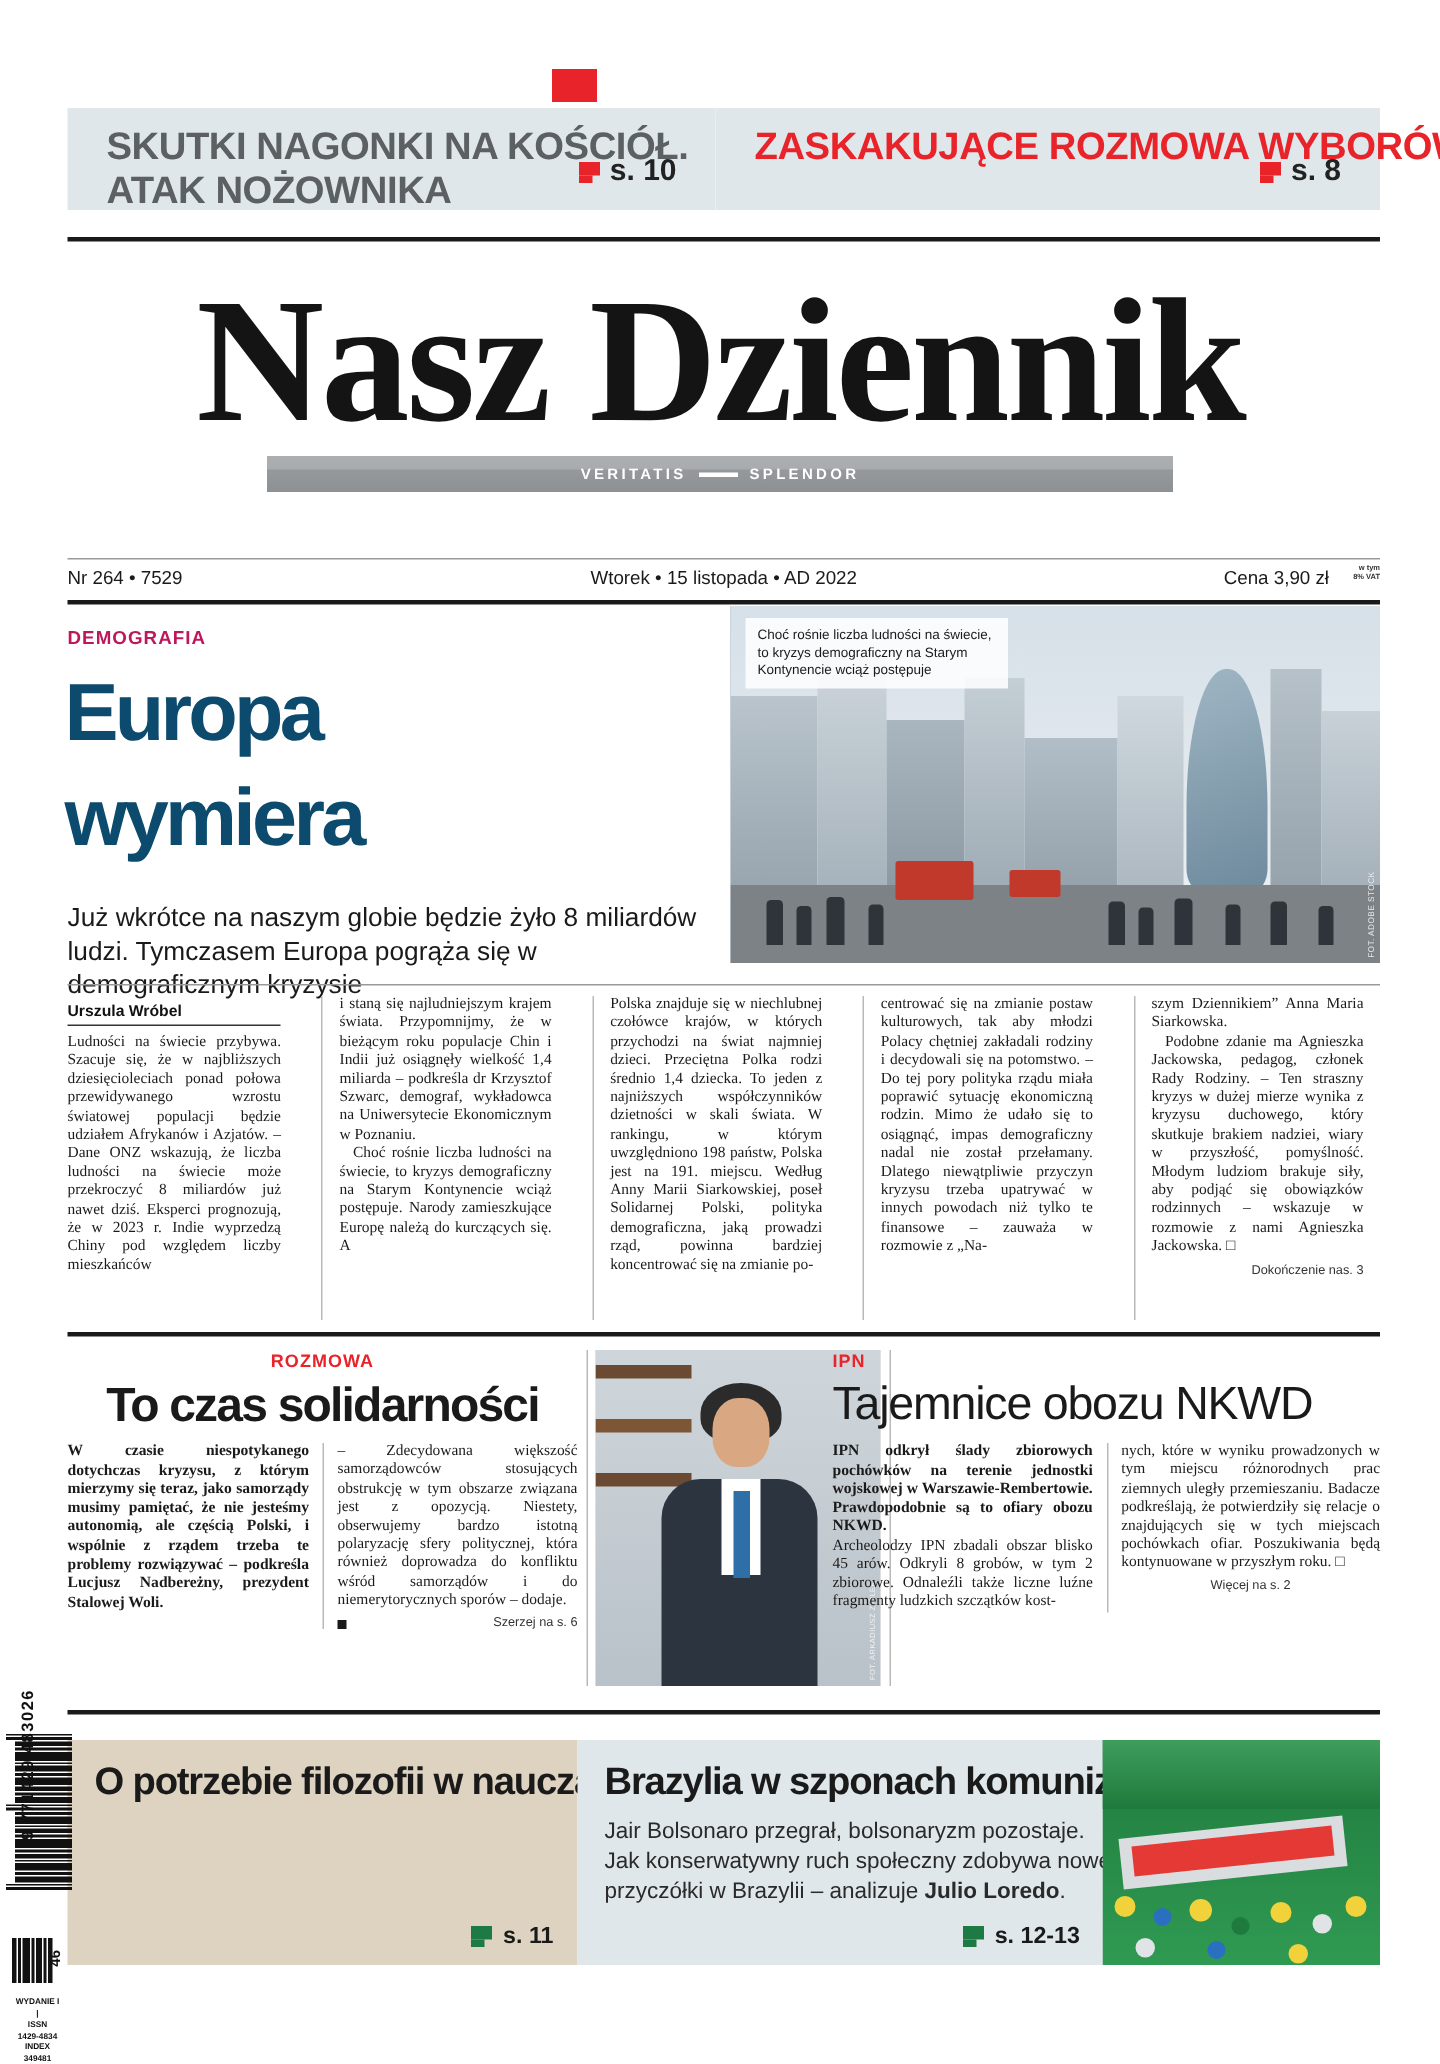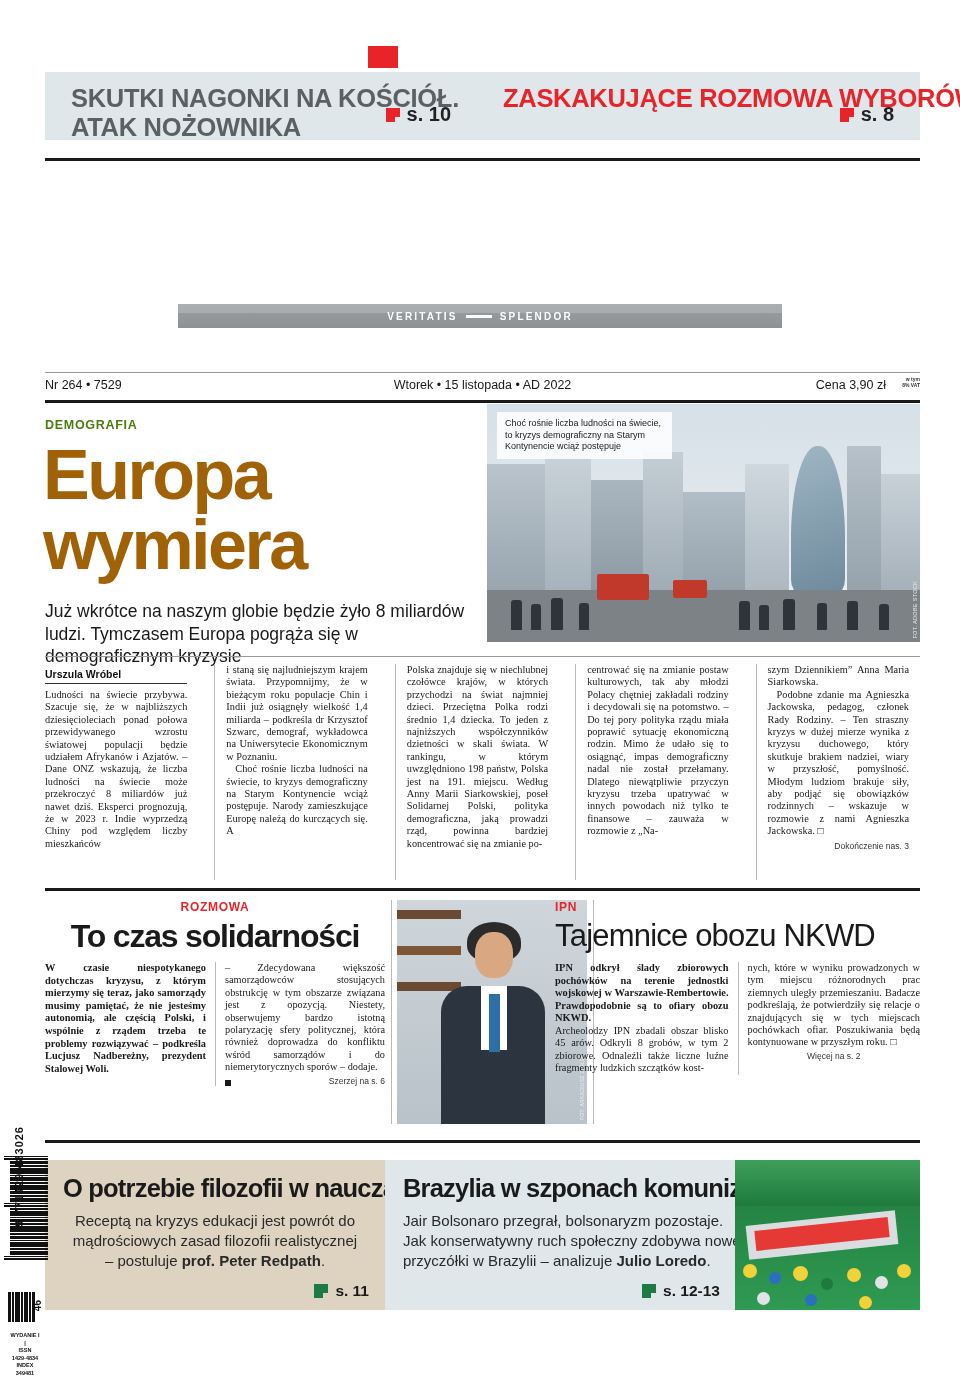--- a/index.html
+++ b/index.html
@@ -103,28 +103,28 @@
     position:absolute; right:0; top:-2px; font-size:5px; line-height:6px;
     text-align:right; color:#333; font-weight:bold;
   }
   .inforule-bottom {
     position:absolute; left:45px; top:400px; width:875px; height:3px; background:#1a1a1a;
   }
 
   
   .kicker {
     position:absolute; font-size:12.5px; font-weight:bold; letter-spacing:0.7px;
-    color:#4d7c0f;
+    color:#be185d;
   }
   .kicker-demografia { left:45px; top:418px; }
 
   .lead-headline {
     position:absolute; left:43px; top:440px; width:430px;
-    font-weight:bold; font-size:70px; line-height:70px; letter-spacing:-2.5px;
-    color:#a16207;
+    font-weight:bold; font-size:54px; line-height:70px; letter-spacing:-2.5px;
+    color:#0c4a6e;
   }
   .lead-deck {
     position:absolute; left:45px; top:600px; width:430px;
     font-family:"Liberation Sans Narrow","Liberation Sans",sans-serif;
     font-size:17.5px; line-height:22.5px; color:#1a1a1a;
   }
 
   
   .lead-photo {
     position:absolute; left:487px; top:404px; width:433px; height:238px;
@@ -305,20 +305,23 @@
     <div class="promo right">
       <div class="promo-line">ZASKAKUJĄCE ROZMOWA WYBORÓW</div>
       <div class="promo-page">
         <span class="flag-mark"></span>
         <span class="promo-page-label">s. 8</span>
       </div>
     </div>
   </div>
   <div class="promo-rule"></div>
 
+  <div class="masthead">
+    <div class="masthead-title">Nasz Dziennik</div>
+  </div>
   <div class="masthead-accent"></div>
 
   <div class="veritas-bar">
     <div class="veritas-text">
       <span>VERITATIS</span>
       <span class="veritas-dash"></span>
       <span>SPLENDOR</span>
     </div>
   </div>
 
@@ -467,25 +470,20 @@
     </div>
 
   </div>
 
   <div class="bottom-rule"></div>
 
   <div class="teasers">
 
     <div class="teaser philosophy">
       <div class="teaser-title">O potrzebie filozofii w nauczaniu</div>
-      <div class="teaser-sub">
-        <span>Receptą na kryzys edukacji jest powrót do</span><br>
-        <span>mądrościowych zasad filozofii realistycznej</span><br>
-        <span>– postuluje </span><b>prof. Peter Redpath</b><span>.</span>
-      </div>
       <div class="teaser-page">
         <span class="flag-mark green"></span>
         <span>s. 11</span>
       </div>
     </div>
 
     <div class="teaser brazil">
       <div class="teaser-title">Brazylia w szponach komunizmu</div>
       <div class="teaser-sub">
         <span>Jair Bolsonaro przegrał, bolsonaryzm pozostaje.</span><br>

